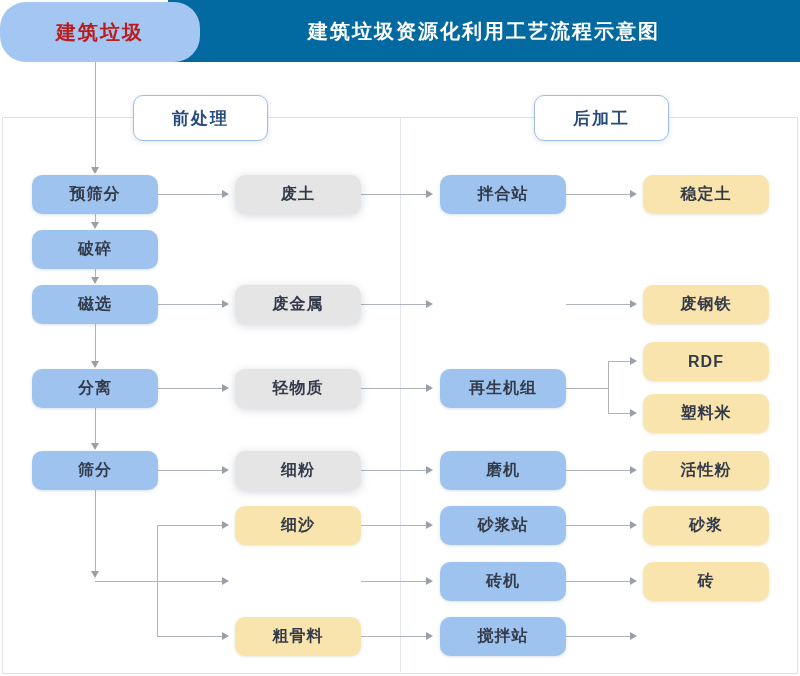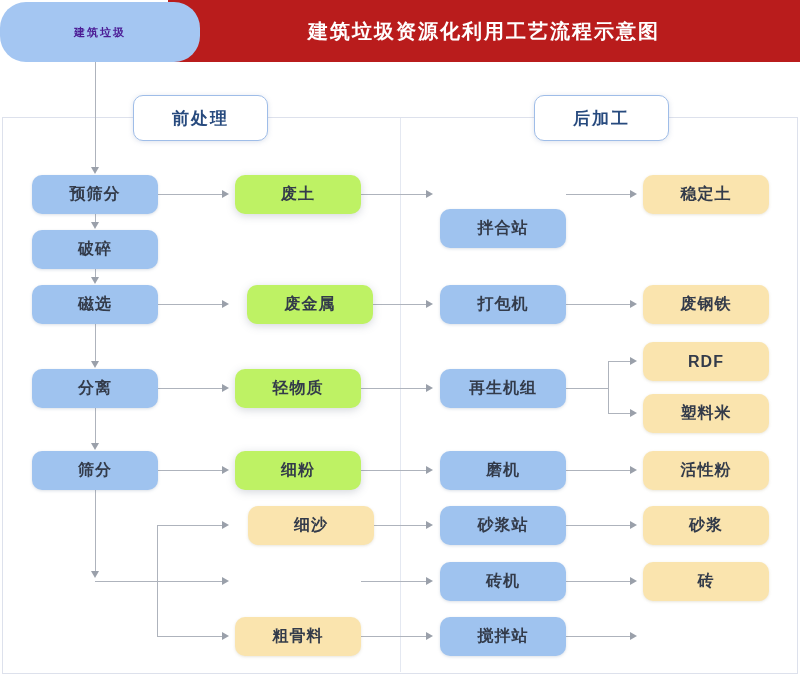--- a/index.html
+++ b/index.html
@@ -3,28 +3,28 @@
 <meta charset="utf-8">
 <style>
   html,body{margin:0;padding:0;background:#fff;}
   #canvas{
     position:relative;width:800px;height:676px;background:#ffffff;
     font-family:"Liberation Sans","DejaVu Sans",sans-serif;overflow:hidden;
   }
   
   .dark-bar{
     position:absolute;left:168px;top:0;width:632px;height:62px;
-    background:#b91c1c;display:flex;align-items:center;justify-content:center;font-family:Liberation Mono, monospace;
+    background:#0369a1;display:flex;align-items:center;justify-content:center;font-family:Liberation Mono, monospace;
   }
   .page-title{color:#ffffff;font-size:20px;font-weight:700;letter-spacing:2px;}
   .source-tab{
     position:absolute;left:0;top:2px;width:200px;height:60px;border-radius:26px;
     background:#a4c6f2;display:flex;align-items:center;justify-content:center;z-index:5;
   }
-  .source-tab span{color:#4c1d95;font-size:11px;font-weight:700;letter-spacing:2px;}
+  .source-tab span{color:#b91c1c;font-size:20px;font-weight:700;letter-spacing:2px;}
   
   .panel{
     position:absolute;left:2px;top:117px;width:794px;height:555px;
     border:1px solid #dde1ec;background:transparent;
   }
   .divider{position:absolute;left:400px;top:118px;width:1px;height:554px;background:#e4e8f1;}
   
   .badge{
     position:absolute;top:95px;width:133px;height:44px;background:#ffffff;
     border:1px solid #9fbde8;border-radius:10px;display:flex;align-items:center;justify-content:center;
@@ -32,21 +32,21 @@
   }
   .badge span{color:#274a7e;font-size:17px;font-weight:700;letter-spacing:2px;}
   
   .node{
     position:absolute;width:126px;height:39px;border-radius:10px;
     display:flex;align-items:center;justify-content:center;
     font-size:16px;font-weight:700;color:#333b4a;letter-spacing:1px;z-index:3;
   }
   .node.blue{background:#9fc3ef;box-shadow:0 1px 3px rgba(110,130,160,.25);}
   .node.yellow{background:#fae4ae;box-shadow:0 1px 3px rgba(150,135,90,.22);}
-  .node.white{background:#bef264;box-shadow:0 2px 8px rgba(100,110,130,.28);}
+  .node.white{background:#e5e5e5;box-shadow:0 2px 8px rgba(100,110,130,.28);}
   
   .hline{position:absolute;height:1px;background:#aeb3bc;z-index:1;}
   .vline{position:absolute;width:1px;background:#aeb3bc;z-index:1;}
   .arrow-r{
     position:absolute;width:0;height:0;z-index:2;
     border-top:4px solid transparent;border-bottom:4px solid transparent;border-left:7px solid #9aa0aa;
   }
   .arrow-d{
     position:absolute;width:0;height:0;z-index:2;
     border-left:4px solid transparent;border-right:4px solid transparent;border-top:7px solid #9aa0aa;
@@ -74,28 +74,27 @@
     <span>后加工</span>
   </div>
 
   <div class="node blue" style="left:32px;top:175px;">预筛分</div>
   <div class="node blue" style="left:32px;top:230px;">破碎</div>
   <div class="node blue" style="left:32px;top:285px;">磁选</div>
   <div class="node blue" style="left:32px;top:369px;">分离</div>
   <div class="node blue" style="left:32px;top:451px;">筛分</div>
 
   <div class="node white" style="left:235px;top:175px;">废土</div>
-  <div class="node white" style="left:235px;top:285px;margin-left:12px;">废金属</div>
+  <div class="node white" style="left:235px;top:285px;">废金属</div>
   <div class="node white" style="left:235px;top:369px;">轻物质</div>
   <div class="node white" style="left:235px;top:451px;">细粉</div>
-  <div class="node yellow" style="left:235px;top:506px;margin-left:13px;">细沙</div>
+  <div class="node yellow" style="left:235px;top:506px;">细沙</div>
   <div class="node yellow" style="left:235px;top:617px;">粗骨料</div>
 
-  <div class="node blue" style="left:440px;top:175px;margin-top:34px;">拌合站</div>
-  <div class="node blue" style="left:440px;top:285px;">打包机</div>
+  <div class="node blue" style="left:440px;top:175px;">拌合站</div>
   <div class="node blue" style="left:440px;top:369px;">再生机组</div>
   <div class="node blue" style="left:440px;top:451px;">磨机</div>
   <div class="node blue" style="left:440px;top:506px;">砂浆站</div>
   <div class="node blue" style="left:440px;top:562px;">砖机</div>
   <div class="node yellow" style="left:643px;top:175px;">稳定土</div>
 
   <div class="node blue" style="left:440px;top:617px;">搅拌站</div>
   <div class="node yellow" style="left:643px;top:285px;">废钢铁</div>
   <div class="node yellow" style="left:643px;top:342px;">RDF</div>
   <div class="node yellow" style="left:643px;top:394px;">塑料米</div>

